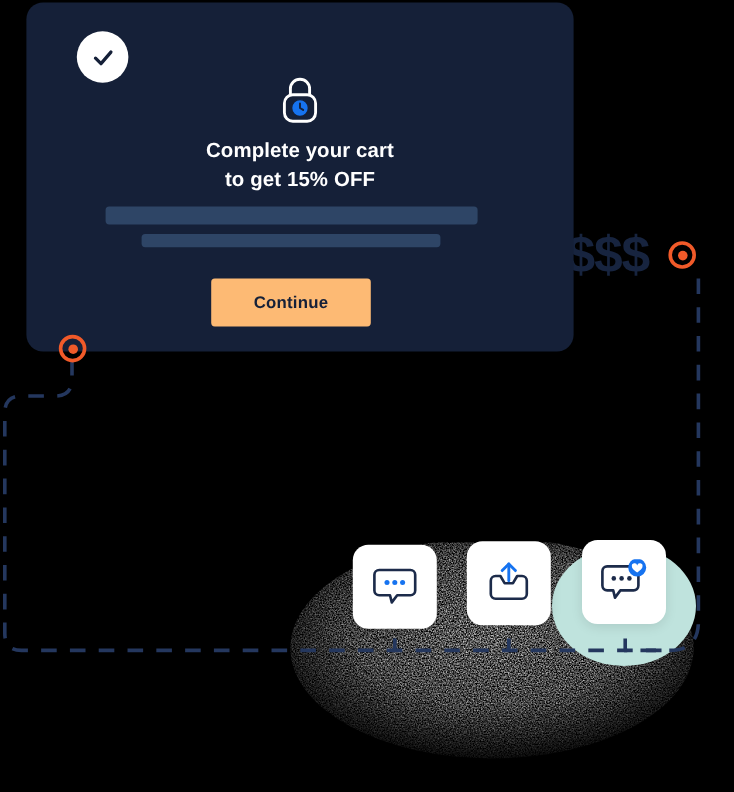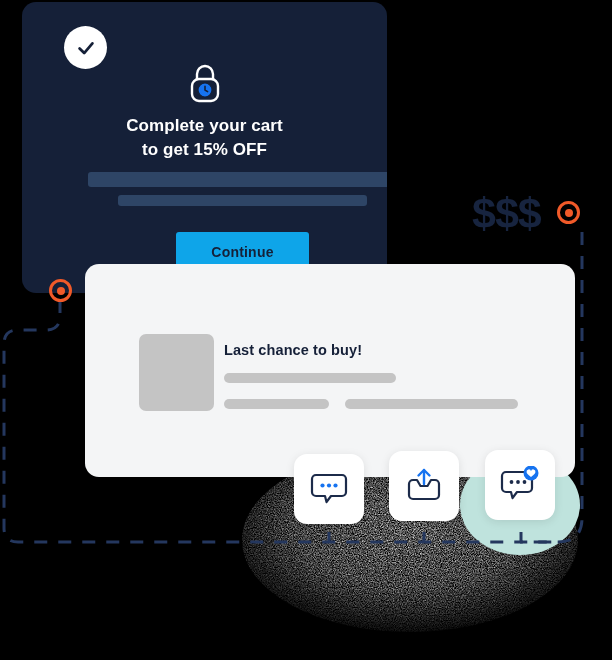--- a/index.html
+++ b/index.html
@@ -83,21 +83,21 @@
     background: #f15a29;
   }
   #bullseye-right { left: 557px; top: 201px; }
   #bullseye-left  { left: 49px;  top: 279px; }
 
   
   .card-dark {
     position: absolute;
     left: 22px;
     top: 2px;
-    width: 365px;
+    width: 456px;
     height: 291px;
     background: #152038;
     border-radius: 14px;
     overflow: hidden;
     padding-left: 16px;
   }
 
   .check-badge {
     position: absolute;
     left: 42px;
@@ -138,21 +138,21 @@
   }
   #promo-bar-1 { left: 66px; top: 170px; width: 310px; height: 15px; }
   #promo-bar-2 { left: 96px; top: 193px; width: 249px; height: 11px; }
 
   .continue-btn {
     position: absolute;
     left: 154px;
     top: 230px;
     width: 133px;
     height: 40px;
-    background: #0ea5e9;
+    background: #fdba74;
     border: none;
     border-radius: 3px;
     color: #152038;
     font-size: 14px;
     font-weight: bold;
     font-family: "Liberation Sans", sans-serif;
     cursor: pointer;
     letter-spacing: 0.2px;
   }
 
@@ -285,27 +285,20 @@
     </div>
 
     <div class="bar" id="promo-bar-1"></div>
     <div class="bar" id="promo-bar-2"></div>
 
     <button class="continue-btn">Continue</button>
   </div>
 
   <div class="bullseye" id="bullseye-left"></div>
 
-  <div class="card-light">
-    <div class="thumb"></div>
-    <div class="item-title">Last chance to buy!</div>
-    <div class="sbar" id="sk-1"></div>
-    <div class="sbar" id="sk-2"></div>
-    <div class="sbar" id="sk-3"></div>
-  </div>
 
   <div class="tile" id="tile-1">
     <span>
       <svg class="ico" width="38" height="36" viewBox="0 0 38 36" xmlns="http://www.w3.org/2000/svg">
         <path d="M6 4 h26 a4 4 0 0 1 4 4 v13 a4 4 0 0 1 -4 4 h-11 l-4.5 6 l-1.5 -6 h-9 a4 4 0 0 1 -4 -4 v-13 a4 4 0 0 1 4 -4 z" fill="none" stroke="#1c2b4a" stroke-width="2.2" stroke-linejoin="round"></path>
         <circle cx="12.5" cy="14.5" r="2.1" fill="#1673f0"></circle>
         <circle cx="19" cy="14.5" r="2.1" fill="#1673f0"></circle>
         <circle cx="25.5" cy="14.5" r="2.1" fill="#1673f0"></circle>
       </svg>
     </span>

